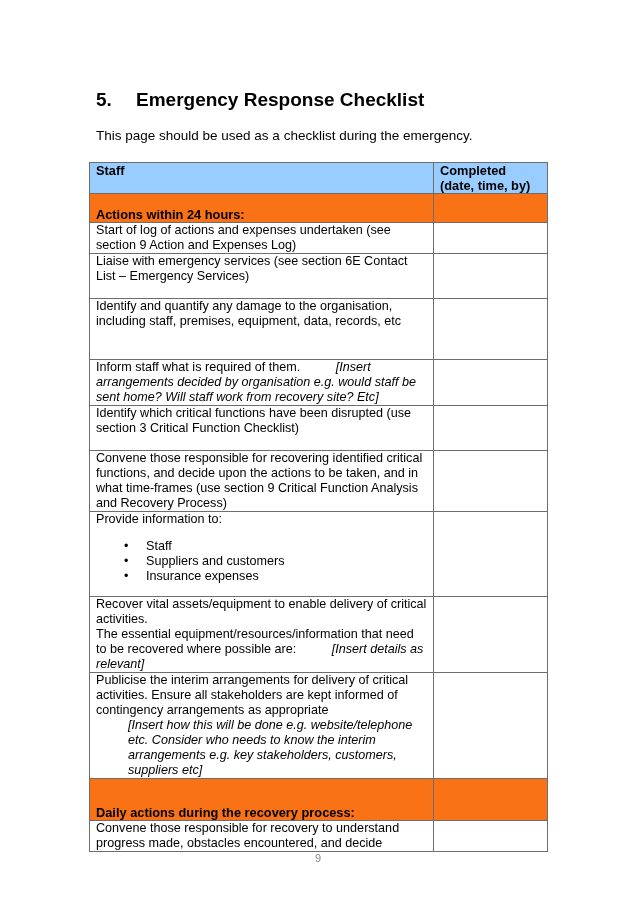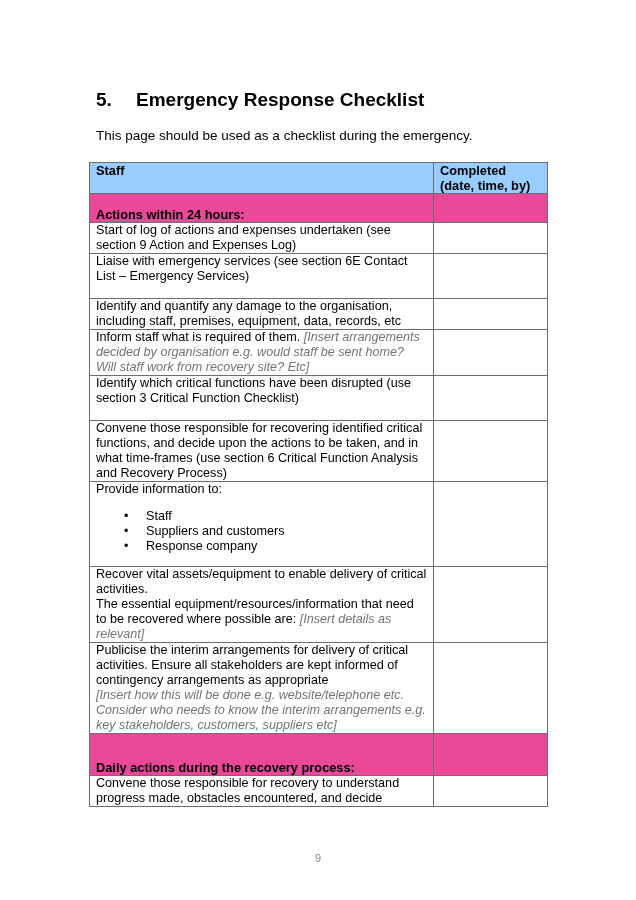--- a/index.html
+++ b/index.html
@@ -26,22 +26,22 @@
     }
     table.checklist td, table.checklist th {
       border: 1px solid #6d6d6d;
       padding: 0 6px;
       vertical-align: top;
       text-align: left;
     }
     col.c-task { width: 344px; }
     col.c-done { width: 114px; }
     th { background: #99ccff; font-weight: bold; font-size: 12.8px; height: 30px; }
-    tr.section td { background: #ec4899; font-weight: bold; vertical-align: bottom; font-size: 12.8px; }
-    .red { color: #737373; font-style: italic; }
+    tr.section td { background: #f97316; font-weight: bold; vertical-align: bottom; font-size: 12.8px; }
+    .red { color: #000000; font-style: italic; margin-left: 32px; }
     ul.bullets { margin: 12px; padding: 0 0 0 38px; list-style: none; }
     ul.bullets li { position: relative; }
     ul.bullets li::before { content: "\2022"; position: absolute; left: -22px; }
     .page-num {
       position: absolute; left: 0; width: 636px; top: 852px;
       text-align: center; font-size: 11px; color: #888;
     }
   </style>
 </head>
 <body>
@@ -72,43 +72,43 @@
   </tr>
 
   <tr style="height:28px">
     <td>Start of log of actions and expenses undertaken (see section 9 Action and Expenses Log)</td>
     <td></td>
   </tr>
   <tr style="height:45px">
     <td>Liaise with emergency services (see section 6E Contact List – Emergency Services)</td>
     <td></td>
   </tr>
-  <tr style="height:31px">
+  <tr style="height:61px">
     <td>Identify and quantify any damage to the organisation, including staff, premises, equipment, data, records, etc</td>
     <td></td>
   </tr>
   <tr style="height:44px">
     <td><span>Inform staff what is required of them. </span><span class="red">[Insert arrangements decided by organisation e.g. would staff be sent home? Will staff work from recovery site? Etc]</span></td>
     <td></td>
   </tr>
   <tr style="height:45px">
     <td>Identify which critical functions have been disrupted (use section 3 Critical Function Checklist)</td>
     <td></td>
   </tr>
   <tr style="height:60px">
-    <td>Convene those responsible for recovering identified critical functions, and decide upon the actions to be taken, and in what time-frames (use section 6 Critical Function Analysis and Recovery Process)</td>
+    <td>Convene those responsible for recovering identified critical functions, and decide upon the actions to be taken, and in what time-frames (use section 9 Critical Function Analysis and Recovery Process)</td>
     <td></td>
   </tr>
   <tr style="height:62px">
     <td>
       <div>Provide information to:</div>
       <ul class="bullets">
         <li>Staff</li>
         <li>Suppliers and customers</li>
-        <li>Response company</li>
+        <li>Insurance expenses</li>
       </ul>
     </td>
     <td></td>
   </tr>
   <tr style="height:60px">
     <td>
       <div>Recover vital assets/equipment to enable delivery of critical activities.</div>
       <div><span>The essential equipment/resources/information that need to be recovered where possible are: </span><span class="red">[Insert details as relevant]</span></div>
     </td>
     <td></td>

